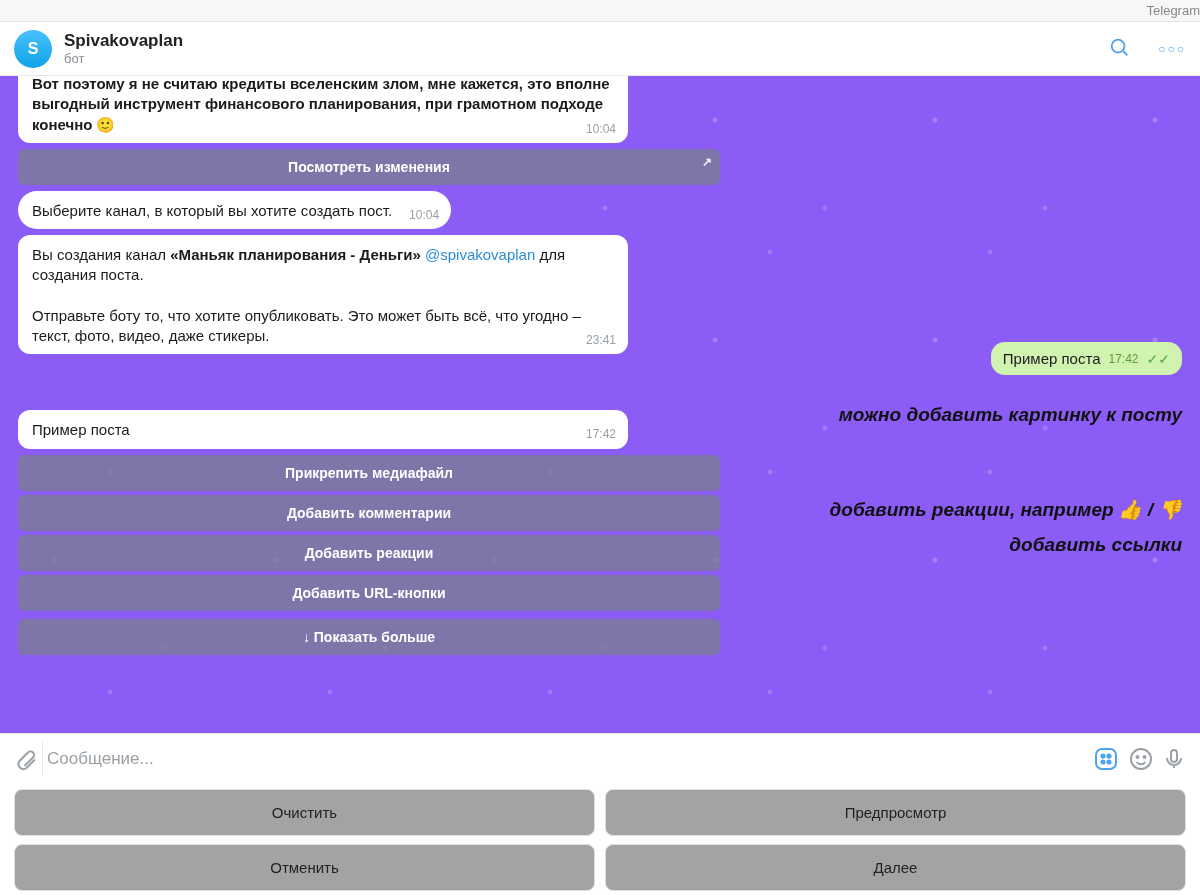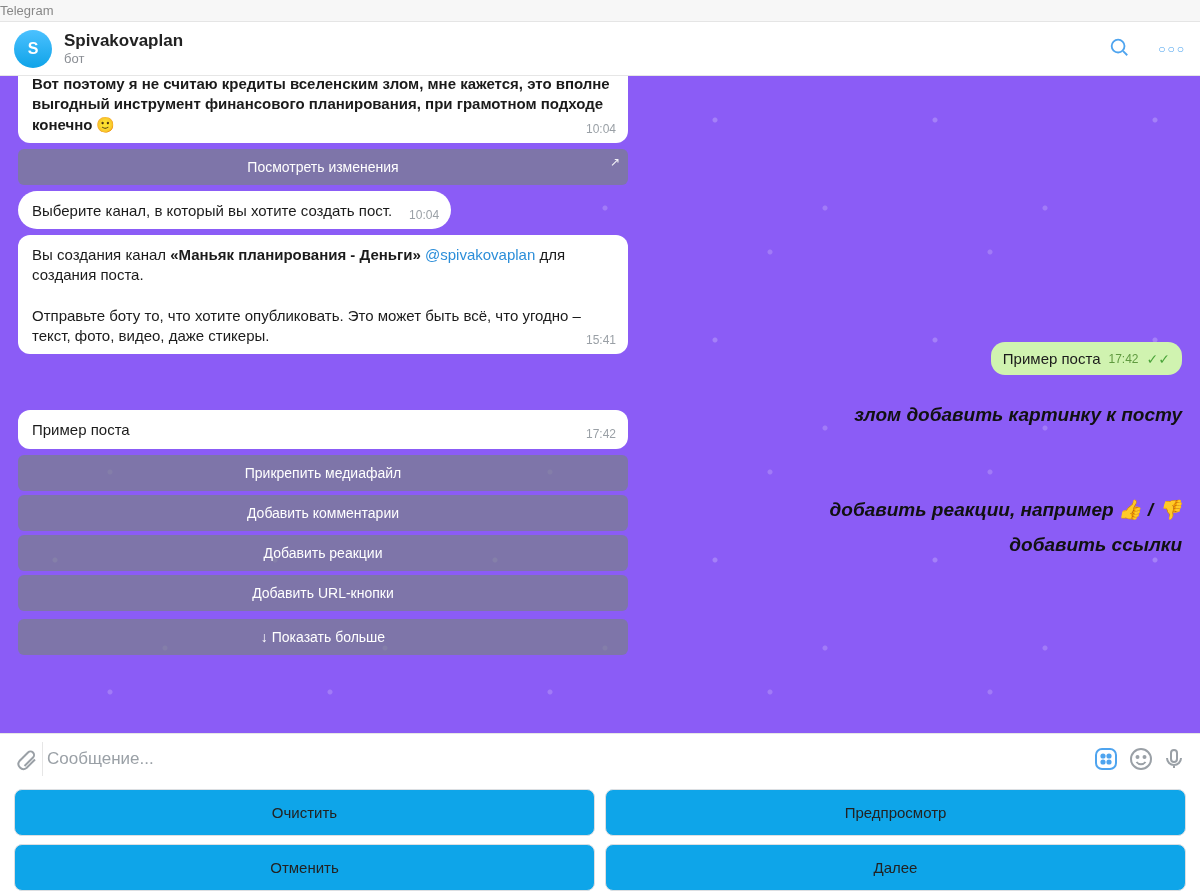--- a/index.html
+++ b/index.html
@@ -1,18 +1,18 @@
 <!DOCTYPE html>
 <html><head>
 <meta charset="utf-8">
 <style>
 * { margin: 0; padding: 0; box-sizing: border-box; }
 html, body { width: 1200px; height: 895px; font-family: -apple-system, "Segoe UI", Helvetica, Arial, sans-serif; background: #fff; overflow: hidden; }
 
-.titlebar { height: 22px; line-height: 22px; text-align: left; font-size: 13px; color: #888; background: #f7f7f7; border-bottom: 1px solid #e5e5e5; }
+.titlebar { height: 22px; line-height: 22px; text-align: right; font-size: 13px; color: #888; background: #f7f7f7; border-bottom: 1px solid #e5e5e5; }
 
 .header { display: flex; align-items: center; padding: 8px 14px; border-bottom: 1px solid #e6e6e6; height: 54px; position: relative; }
 .avatar { width: 38px; height: 38px; border-radius: 50%; background: linear-gradient(#4bc1ff,#0fa3e8); color: #fff; display: flex; align-items: center; justify-content: center; font-weight: 600; font-size: 16px; margin-right: 12px; }
 .chat-name { font-weight: 600; font-size: 17px; color: #222; }
 .chat-sub { font-size: 13px; color: #8a8e94; }
 .header-right { margin-left: auto; display: flex; align-items: center; gap: 28px; }
 .search-icon svg { width: 22px; height: 22px; stroke: #4ea4ef; }
 .more-icon { color: #4ea4ef; letter-spacing: 2px; font-size: 12px; }
 
 .chat-area { position: relative; height: 657px; background: #8b5cf6; overflow: hidden; }
@@ -20,21 +20,21 @@
   radial-gradient(circle at 25% 20%, rgba(255,255,255,0.4) 0 2px, transparent 3px),
   radial-gradient(circle at 75% 60%, rgba(255,255,255,0.35) 0 2px, transparent 3px),
   radial-gradient(circle at 50% 80%, rgba(255,255,255,0.35) 0 2px, transparent 3px);
   background-size: 220px 220px; opacity: .55; pointer-events: none; }
 
 .messages { position: relative; padding: 6px 18px 10px 18px; height: 100%; }
 
 .in-bubble { background: #fff; border-radius: 12px; padding: 10px 14px 8px 14px; max-width: 610px; margin-bottom: 6px; position: relative; font-size: 15px; line-height: 1.35; color: #1b1b1b; }
 .in-bubble .ts { position: absolute; right: 12px; bottom: 6px; font-size: 12px; color: #9aa0a6; }
 
-.kbd-strip { width: 610px; margin: 0 0 6px 0; }
+.kbd-strip { width: 702px; margin: 0 0 6px 0; font-weight: bold; }
 .kbd-row { display: flex; gap: 4px; }
 .kbd-btn { flex: 1; background: rgba(120,128,138,0.72); color: #fff; font-size: 14px; text-align: center; padding: 10px 4px; border-radius: 6px; position: relative; cursor: pointer; }
 .kbd-btn .ext-icon { position: absolute; right: 8px; top: 6px; font-size: 12px; color: rgba(255,255,255,0.9); }
 
 .out-bubble { background: #d0f3b0; border-radius: 14px; padding: 8px 12px; position: absolute; right: 18px; top: 266px; font-size: 15px; color: #1b1b1b; display: flex; align-items: center; gap: 8px; }
 .out-ts { font-size: 12px; color: #5f9a3f; }
 .checks { color: #4aa43a; font-size: 14px; }
 
 .annotations { position: absolute; top: 318px; right: 18px; width: 520px; pointer-events: none; }
 .anno { position: absolute; font-weight: 700; font-style: italic; font-size: 19px; color: #111; white-space: nowrap; }
@@ -42,21 +42,21 @@
 .arrows-svg { position: absolute; inset: 0; pointer-events: none; }
 
 .input-row { display: flex; align-items: center; height: 50px; padding: 0 14px; gap: 8px; border-top: 1px solid #e6e6e6; }
 .attach-icon svg, .sticker-icon svg, .smile-icon svg, .mic-icon svg { display:block; }
 .msg-input { flex: 1; font-size: 17px; color: #222; border: none; outline: none; }
 .msg-input::placeholder { color: #9aa0a6; }
 .input-sep { width:1px; height:34px; background:#e6e6e6; margin:0 -4px; }
 
 .reply-kbd { padding: 6px 14px 14px 14px; }
 .reply-kbd .row { display: flex; gap: 10px; margin-bottom: 8px; }
-.reply-btn { flex: 1; background: #0ea5e9; border: 1px solid #dcdfe2; border-radius: 8px; text-align: center; padding: 14px 0; font-size: 15px; color: #222; cursor: pointer; }
+.reply-btn { flex: 1; background: #a3a3a3; border: 1px solid #dcdfe2; border-radius: 8px; text-align: center; padding: 14px 0; font-size: 15px; color: #222; cursor: pointer; }
 
 a.mention { color: #2c8ed9; text-decoration: none; text-align: right; }
 </style>
 </head>
 <body>
 
 <div class="titlebar">Telegram</div>
 
 <div class="header">
   <div class="avatar">S</div>
@@ -98,21 +98,21 @@
       <span>Выберите канал, в который вы хотите создать пост.</span>
       <span class="ts">10:04</span>
     </div>
 
     <div class="in-bubble">
       <span>
         <span>Вы создания канал </span><b>«Маньяк планирования - Деньги»</b><span> </span><a class="mention">@spivakovaplan</a><span> для создания поста.</span>
       </span>
       <br><br>
       <span>Отправьте боту то, что хотите опубликовать. Это может быть всё, что угодно – текст, фото, видео, даже стикеры.</span>
-      <span class="ts">15:41</span>
+      <span class="ts">23:41</span>
     </div>
 
     <div class="out-bubble">
       <span>Пример поста</span>
       <span class="out-ts">17:42</span>
       <span class="checks">✓✓</span>
     </div>
 
     <div style="height:50px;"></div>
 
@@ -151,21 +151,21 @@
       <marker id="ah" markerWidth="10" markerHeight="10" refX="2" refY="3" orient="auto">
         <path d="M6,0 L0,3 L6,6 Z" fill="#000"></path>
       </marker>
     </defs>
     <line x1="700" y1="352" x2="560" y2="352" stroke="#000" stroke-width="2" marker-end="url(#ah)"></line>
     <line x1="700" y1="436" x2="560" y2="436" stroke="#000" stroke-width="2" marker-end="url(#ah)"></line>
     <line x1="700" y1="478" x2="560" y2="478" stroke="#000" stroke-width="2" marker-end="url(#ah)"></line>
   </svg>
 
   <div class="annotations">
-    <div class="anno" style="top:10px; right:0;">злом добавить картинку к посту</div>
+    <div class="anno" style="top:10px; right:0;">можно добавить картинку к посту</div>
     <div class="anno" style="top:104px; right:0;">добавить реакции, например 👍 / 👎</div>
     <div class="anno" style="top:140px; right:0; left:auto;margin-left:48px;">добавить ссылки</div>
   </div>
 
 </div>
 
 <div class="input-row">
   <span class="attach-icon">
     <svg width="24" height="24" viewBox="0 0 24 24" fill="none" stroke="#9aa0a6" stroke-width="2">
         <path d="M21 12.5l-8.5 8.5a5 5 0 01-7-7L14 5.5a3.5 3.5 0 115 5L10.5 19"></path>

